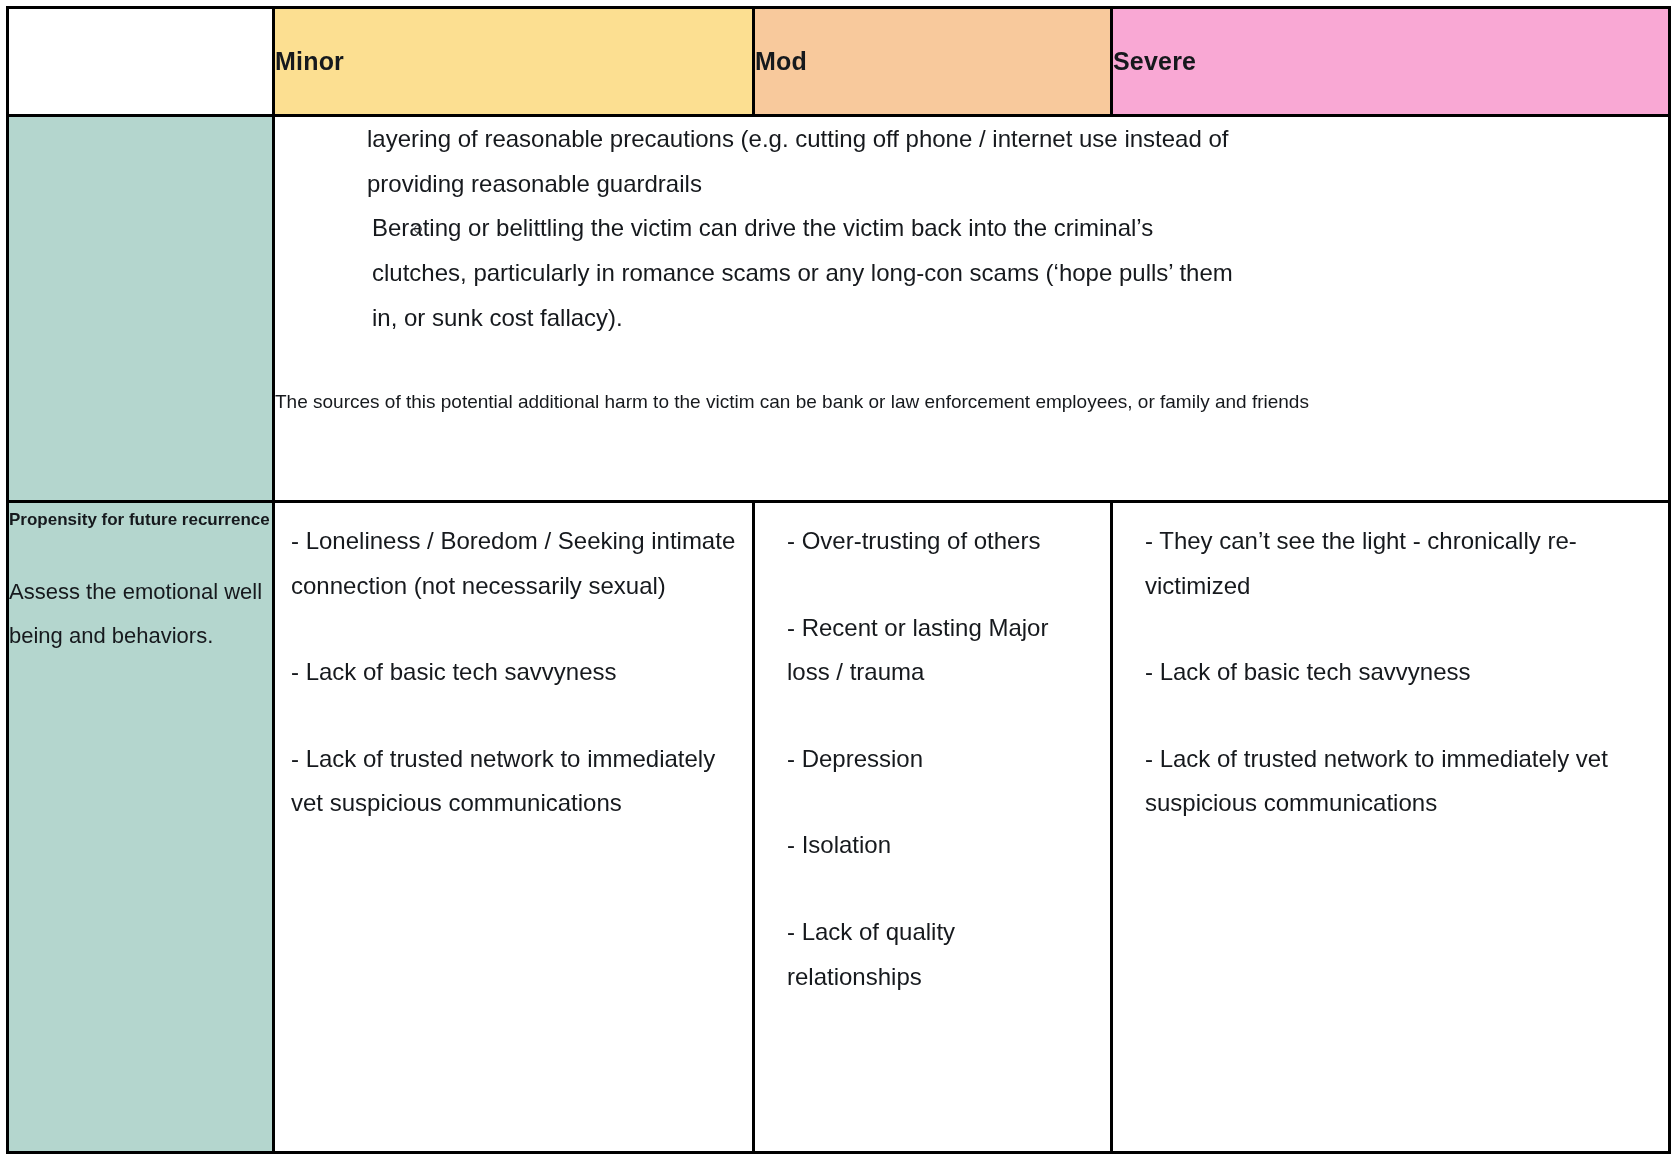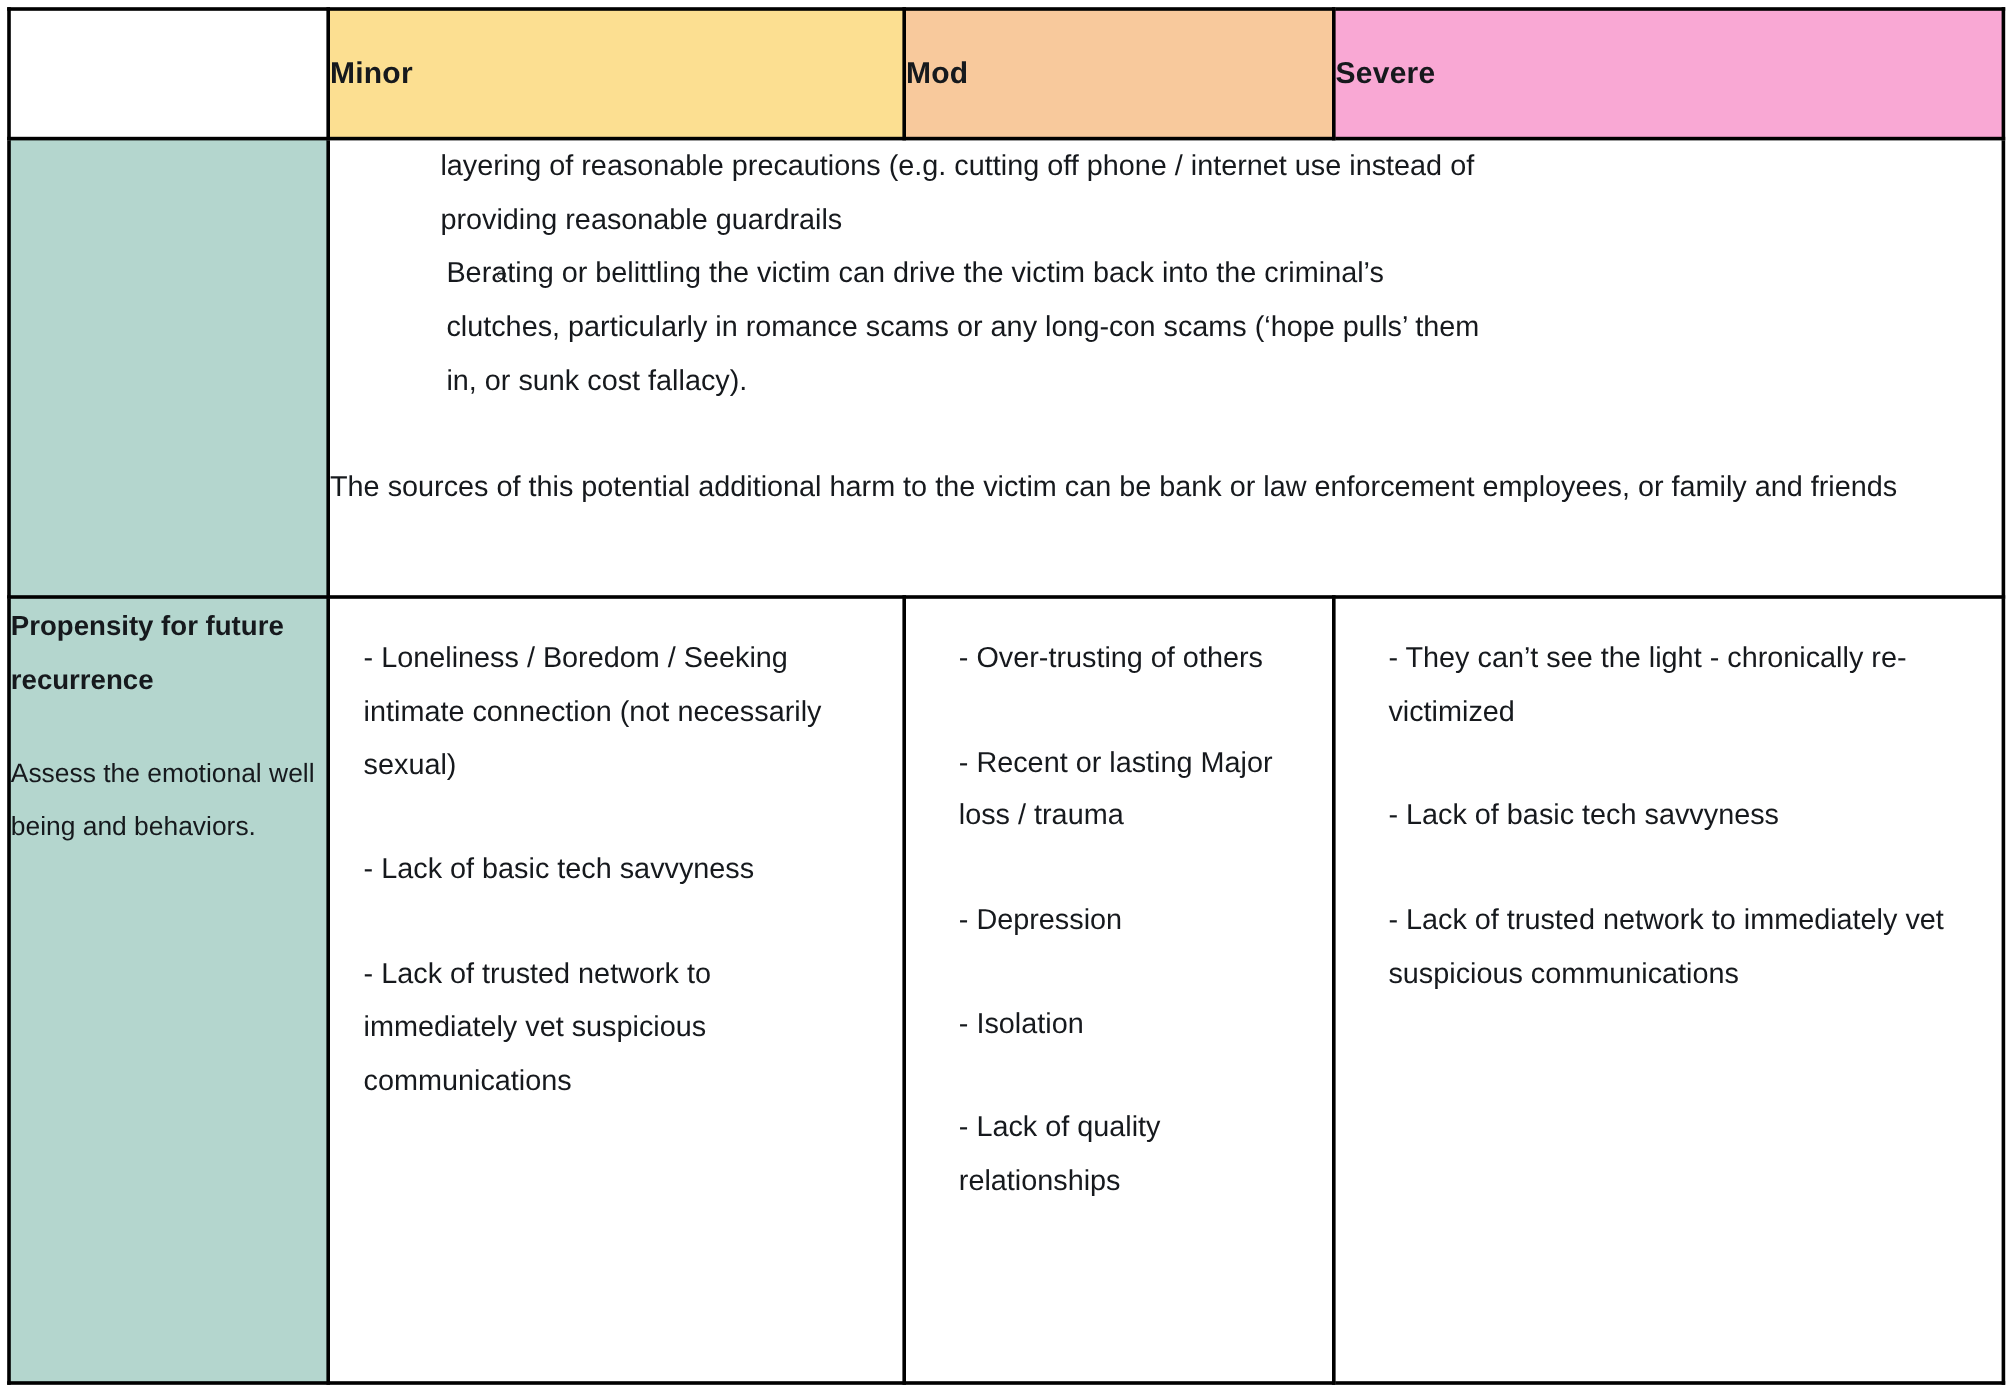--- a/index.html
+++ b/index.html
@@ -57,21 +57,21 @@
   td.hdr-severe  { background: #f9a8d4; }
 
   
   td.label-cell {
     background: #B4D6CE;
     padding: 26px 16px 16px 16px;
   }
   td.label-cell.empty { padding: 0; }
 
   .label-title {
-    font-size: 23px;
+    font-size: 17px;
     font-weight: bold;
     line-height: 1.96;
     color: #16191d;
   }
   .label-sub {
     font-size: 22px;
     font-weight: normal;
     line-height: 1.98;
     color: #16191d;
     margin-top: 34px;
@@ -100,35 +100,35 @@
   .narr-bullets li.bulleted::before {
     content: "\25CB";
     position: absolute;
     left: 138px;
     top: 1px;
     font-size: 17px;
     line-height: 2.62;
     color: #16191d;
   }
   .narr-tail {
-    font-size: 24px;
+    font-size: 19px;
     line-height: 1.86;
     margin-top: 44px;
     padding-left: 0;
     color: #16191d;
   }
 
   
   td.items-cell {
     padding: 34px 16px 16px 14px;
     background: #ffffff;
   }
   .item-list {
     list-style: none;
-    margin: 12px;
+    margin: 0;
     padding: 16px;
   }
   .item-list li {
     font-size: 24px;
     line-height: 1.86;
     margin-bottom: 42px;
     color: #16191d;
   }
   .item-list li:last-child { margin-bottom: 0; }
 

